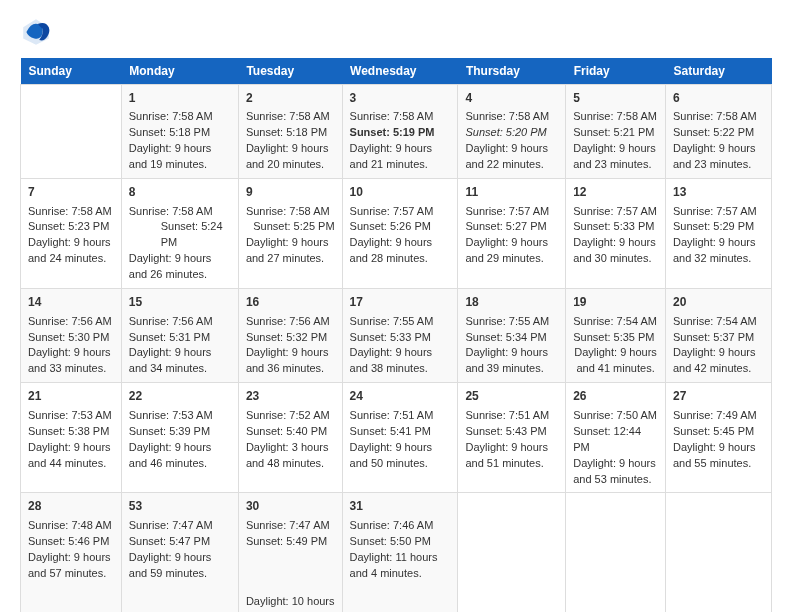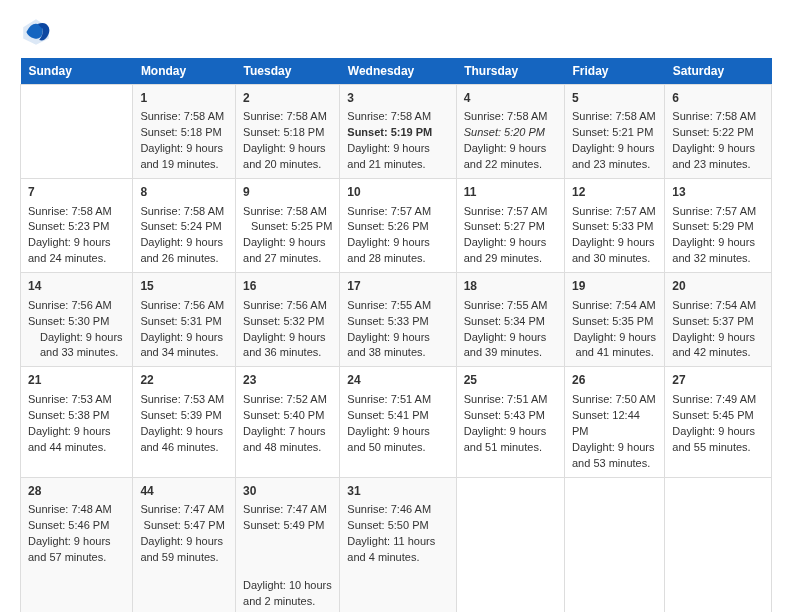--- a/index.html
+++ b/index.html
@@ -157,21 +157,21 @@
         <tr>
           <td>
             <span class="day-number">7</span>
             <span style="display: block;">Sunrise: 7:58 AM</span>
             <span style="display: block;">Sunset: 5:23 PM</span>
             <span style="display: block;">Daylight: 9 hours and 24 minutes.</span>
           </td>
           <td>
             <span class="day-number">8</span>
             <span style="display: block;">Sunrise: 7:58 AM</span>
-            <span style="display: block;">Sunset: 5:24 PM</span>
+            <span style="display: block; margin-left: 32px;">Sunset: 5:24 PM</span>
             <span style="display: block;">Daylight: 9 hours and 26 minutes.</span>
           </td>
           <td>
             <span class="day-number">9</span>
             <span style="display: block;">Sunrise: 7:58 AM</span>
             <span style="display: block; text-align: right;">Sunset: 5:25 PM</span>
             <span style="display: block;">Daylight: 9 hours and 27 minutes.</span>
           </td>
           <td>
             <span class="day-number">10</span>
@@ -196,21 +196,21 @@
             <span style="display: block;">Sunrise: 7:57 AM</span>
             <span style="display: block;">Sunset: 5:29 PM</span>
             <span style="display: block;">Daylight: 9 hours and 32 minutes.</span>
           </td>
         </tr>
         <tr>
           <td>
             <span class="day-number">14</span>
             <span style="display: block;">Sunrise: 7:56 AM</span>
             <span style="display: block;">Sunset: 5:30 PM</span>
-            <span style="display: block; margin-left: 12px;">Daylight: 9 hours and 33 minutes.</span>
+            <span style="display: block;">Daylight: 9 hours and 33 minutes.</span>
           </td>
           <td>
             <span class="day-number">15</span>
             <span style="display: block;">Sunrise: 7:56 AM</span>
             <span style="display: block;">Sunset: 5:31 PM</span>
             <span style="display: block;">Daylight: 9 hours and 34 minutes.</span>
           </td>
           <td>
             <span class="day-number">16</span>
             <span style="display: block;">Sunrise: 7:56 AM</span>
@@ -252,21 +252,21 @@
           <td>
             <span class="day-number">22</span>
             <span style="display: block;">Sunrise: 7:53 AM</span>
             <span style="display: block;">Sunset: 5:39 PM</span>
             <span style="display: block;">Daylight: 9 hours and 46 minutes.</span>
           </td>
           <td>
             <span class="day-number">23</span>
             <span style="display: block;">Sunrise: 7:52 AM</span>
             <span style="display: block;">Sunset: 5:40 PM</span>
-            <span style="display: block;">Daylight: 7 hours and 48 minutes.</span>
+            <span style="display: block;">Daylight: 3 hours and 48 minutes.</span>
           </td>
           <td>
             <span class="day-number">24</span>
             <span style="display: block;">Sunrise: 7:51 AM</span>
             <span style="display: block;">Sunset: 5:41 PM</span>
             <span style="display: block;">Daylight: 9 hours and 50 minutes.</span>
           </td>
           <td>
             <span class="day-number">25</span>
             <span style="display: block;">Sunrise: 7:51 AM</span>
@@ -287,23 +287,23 @@
           </td>
         </tr>
         <tr>
           <td>
             <span class="day-number">28</span>
             <span style="display: block;">Sunrise: 7:48 AM</span>
             <span style="display: block;">Sunset: 5:46 PM</span>
             <span style="display: block;">Daylight: 9 hours and 57 minutes.</span>
           </td>
           <td>
-            <span class="day-number">44</span>
+            <span class="day-number">53</span>
             <span style="display: block;">Sunrise: 7:47 AM</span>
-            <span style="display: block; text-align: center;">Sunset: 5:47 PM</span>
+            <span style="display: block;">Sunset: 5:47 PM</span>
             <span style="display: block;">Daylight: 9 hours and 59 minutes.</span>
           </td>
           <td>
             <span class="day-number">30</span>
             <span style="display: block;">Sunrise: 7:47 AM</span>
             <span style="display: block;">Sunset: 5:49 PM</span>
             <span style="display: block; margin-top: 44px;">Daylight: 10 hours and 2 minutes.</span>
           </td>
           <td>
             <span class="day-number">31</span>

